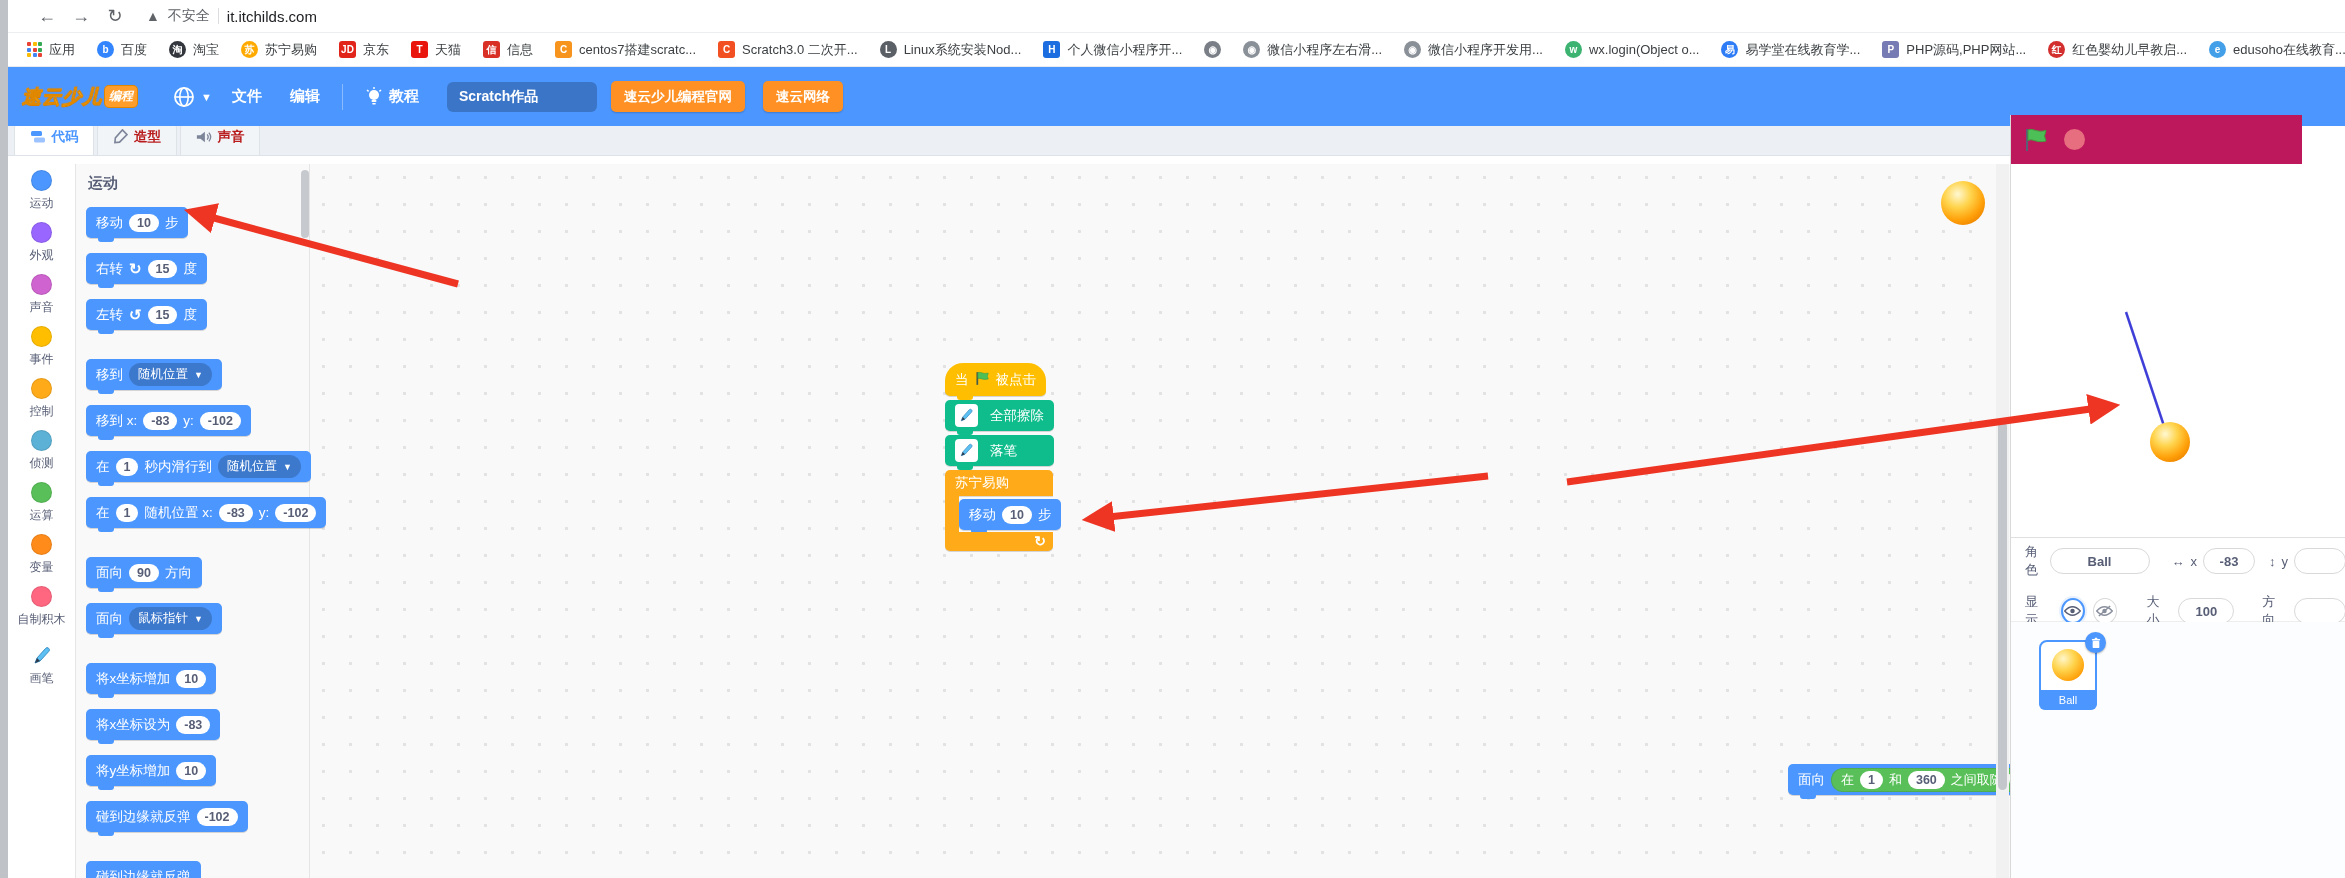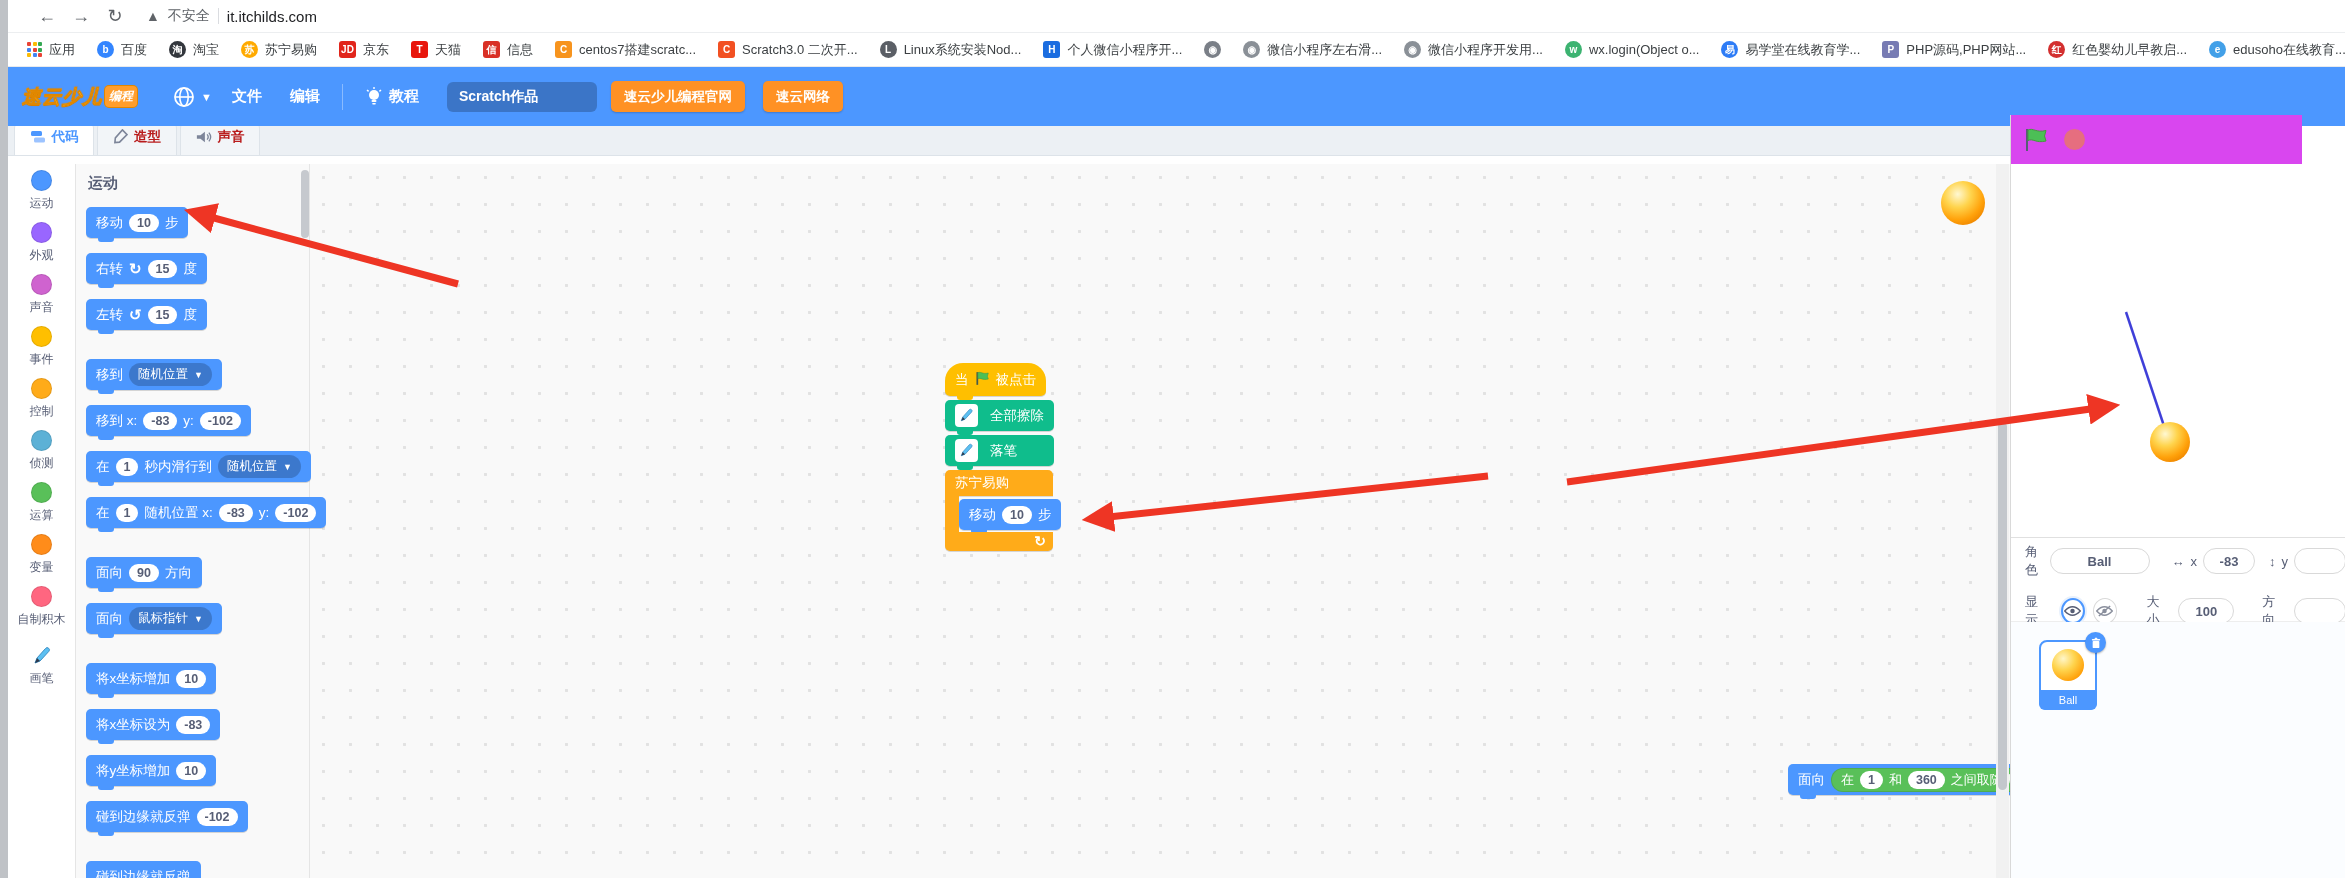--- a/index.html
+++ b/index.html
@@ -97,21 +97,21 @@
   .c-slot{padding:3px 0 2px 0;}
   .c-foot{background:#ffab19;border-radius:0 0 5px 5px;min-width:108px;height:19px;position:relative;
     box-shadow:0 1px 0 rgba(0,0,0,.15);}
   .c-loop{position:absolute;right:7px;top:1px;color:#fff;font-size:14px;font-weight:bold;}
   .float-ball{position:absolute;left:1630px;top:16px;z-index:2;}
   .float-block{position:absolute;left:1478px;top:600px;z-index:1;}
   .canvas-scrolltrack{position:absolute;left:1996px;top:164px;width:13px;height:714px;background:#f1f1f1;z-index:4;}
   .canvas-scrollthumb{position:absolute;left:2px;top:258px;width:9px;height:368px;border-radius:5px;background:#c3c7cc;}
 
   
-  .rightpanel{position:absolute;left:2010px;top:115px;width:292px;height:763px;background:#d946ef;
+  .rightpanel{position:absolute;left:2010px;top:115px;width:292px;height:763px;background:#be185d;
     border-left:1px solid #d9d9d9;z-index:5;}
   .stage-head{position:absolute;left:0;top:0;width:335px;height:49px;display:flex;align-items:center;padding-left:12px;gap:14px;}
   .stage{position:absolute;left:0;top:49px;width:335px;height:374px;background:#fff;border-bottom:1px solid #e0e0e0;}
   .info{position:absolute;left:0;top:423px;width:335px;height:84px;background:#fff;border-bottom:1px solid #eee;
     font-size:13px;color:#575e75;}
   .info-row{position:absolute;left:0;width:335px;height:30px;display:flex;align-items:center;}
   .lbl{color:#575e75;font-size:13px;}
   .pillinput{border:1px solid #d9d9d9;border-radius:14px;height:26px;background:#fff;color:#575e75;
     font-size:13px;text-align:center;font-weight:bold;font-family:"Liberation Sans",sans-serif;}
   .eyebtn{width:26px;height:26px;border-radius:50%;border:1px solid #d9d9d9;background:#fff;

